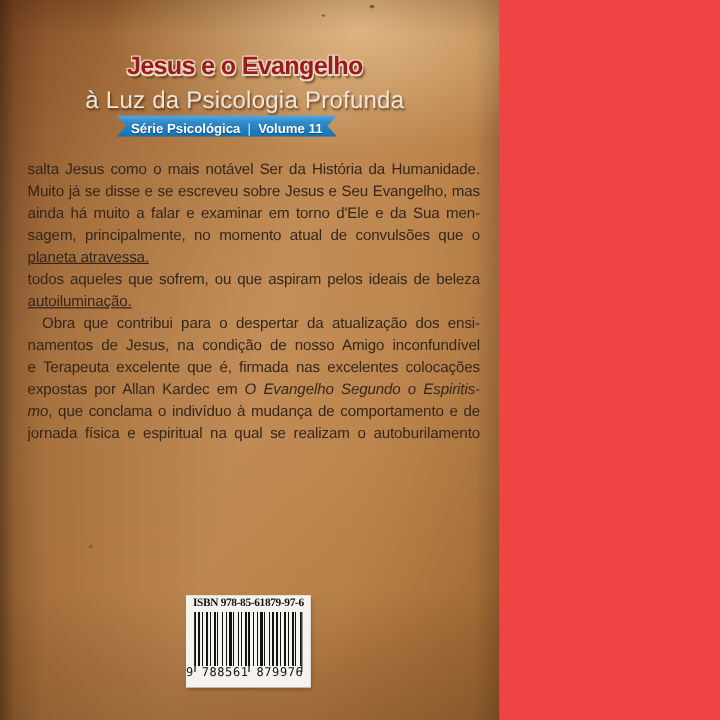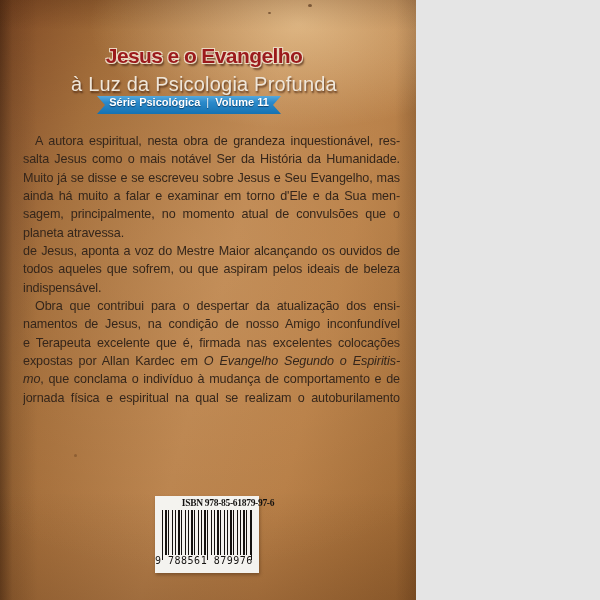--- a/index.html
+++ b/index.html
@@ -3,21 +3,21 @@
 <meta charset="utf-8">
 <style>
   html, body {
     margin: 0; padding: 0;
     background: #000;
     font-family: "Liberation Sans", sans-serif;
   }
   .stage {
     position: relative;
     width: 600px; height: 600px;
-    background: #e5e5e5;
+    background: #ef4444;
     overflow: hidden;
   }
   
   .cover {
     position: absolute; left: 0; top: 0;
     width: 416px; height: 600px;
     background:
       radial-gradient(ellipse 300px 150px at 72% 4%, rgba(255,228,180,0.50), rgba(255,228,180,0) 70%),
       radial-gradient(ellipse 520px 430px at 46% 42%, rgba(255,214,165,0.16), rgba(255,214,165,0) 75%),
       linear-gradient(180deg, rgba(70,35,12,0.28) 0%, rgba(70,35,12,0) 5%, rgba(70,35,12,0) 82%, rgba(70,35,12,0.22) 100%),
@@ -44,53 +44,53 @@
     position: absolute; left: 0; top: 73px; width: 100%;
     font-size: 20px; color: #efe6d9; letter-spacing: 0.2px;
     text-shadow: 1px 1.5px 2px rgba(70,35,15,0.8);
   }
   .ribbon {
     position: absolute; left: 97px; top: 96px;
     width: 184px; height: 18px;
     background: linear-gradient(180deg, #56a8dc 0%, #2b8acb 35%, #1572b2 100%);
     clip-path: polygon(0 0, 100% 0, calc(100% - 8px) 50%, 100% 100%, 0 100%, 8px 50%);
     color: #fff; font-size: 11px; font-weight: bold;
-    display: flex; align-items: flex-start; justify-content: center;
+    display: flex; align-items: flex-end; justify-content: center;
     text-shadow: 0 1px 1px rgba(10,50,90,0.8);
     filter: drop-shadow(1px 2px 1.5px rgba(40,20,5,0.45));
   }
   .ribbon .sep { margin: 0 6px; font-weight: normal; opacity: 0.9; }
 
   
   .body-text {
     position: absolute; left: 23px; top: 132px; width: 377px;
     color: #35261b;
     font-size: 12.6px; letter-spacing: -0.1px;
   }
   .body-text .line {
     line-height: 18.35px; height: 18.35px;
     text-align: justify; text-align-last: justify;
     overflow: hidden;
   }
   .body-text .line.first { text-indent: 12px; }
-  .body-text .line.last  { text-align-last: left; }
+  .body-text .line.last  { text-align-last: left; text-decoration: underline; }
   .body-text .it { font-style: italic; }
 
   
   .barcode-box {
     position: absolute; left: 155px; top: 496px;
     width: 104px; height: 77px;
     background: #f4f3ef;
     box-shadow: 1px 2px 3px rgba(50,25,8,0.35);
   }
   .isbn {
     position: absolute; top: 2px; left: 0; width: 100%;
     font-family: "Liberation Serif", serif; font-weight: bold;
     font-size: 9.5px; letter-spacing: -0.3px;
-    color: #141210; text-align: center; padding-left: 21px;
+    color: #141210; text-align: center;
   }
   .bars {
     position: absolute; top: 14px; left: 7px; right: 7px; height: 45px;
     background: repeating-linear-gradient(90deg,
       #141210 0 1px,  #f4f3ef 1px 3px,
       #141210 3px 5px, #f4f3ef 5px 6px,
       #141210 6px 7px, #f4f3ef 7px 10px,
       #141210 10px 11px, #f4f3ef 11px 13px);
   }
   .guard { position: absolute; top: 14px; width: 1px; height: 50px; background: #141210; }
@@ -118,31 +118,29 @@
     </div>
 
     <div class="ribbon">
       <span>Série Psicológica</span>
       <span class="sep">|</span>
       <span>Volume 11</span>
     </div>
 
     <div class="body-text">
         <div>
-          <div class="line first"><span>A autora espiritual, nesta obra de grandeza inquestionável, res-</span></div>
           <div class="line"><span>salta Jesus como o mais notável Ser da História da Humanidade.</span></div>
           <div class="line"><span>Muito já se disse e se escreveu sobre Jesus e Seu Evangelho, mas</span></div>
           <div class="line"><span>ainda há muito a falar e examinar em torno d'Ele e da Sua men-</span></div>
           <div class="line"><span>sagem, principalmente, no momento atual de convulsões que o</span></div>
           <div class="line last"><span>planeta atravessa.</span></div>
         </div>
         <div>
-          <div class="line"><span>de Jesus, aponta a voz do Mestre Maior alcançando os ouvidos de</span></div>
           <div class="line"><span>todos aqueles que sofrem, ou que aspiram pelos ideais de beleza</span></div>
-          <div class="line last"><span>indispensável.</span></div>
+          <div class="line last"><span>autoiluminação.</span></div>
         </div>
         <div>
           <div class="line first"><span>Obra que contribui para o despertar da atualização dos ensi-</span></div>
           <div class="line"><span>namentos de Jesus, na condição de nosso Amigo inconfundível</span></div>
           <div class="line"><span>e Terapeuta excelente que é, firmada nas excelentes colocações</span></div>
           <div class="line"><span>expostas por Allan Kardec em </span><span class="it">O Evangelho Segundo o Espiritis-</span></div>
           <div class="line"><span class="it">mo</span><span>, que conclama o indivíduo à mudança de comportamento e de</span></div>
           <div class="line"><span>jornada física e espiritual na qual se realizam o autoburilamento</span></div>
         </div>
       </div>

